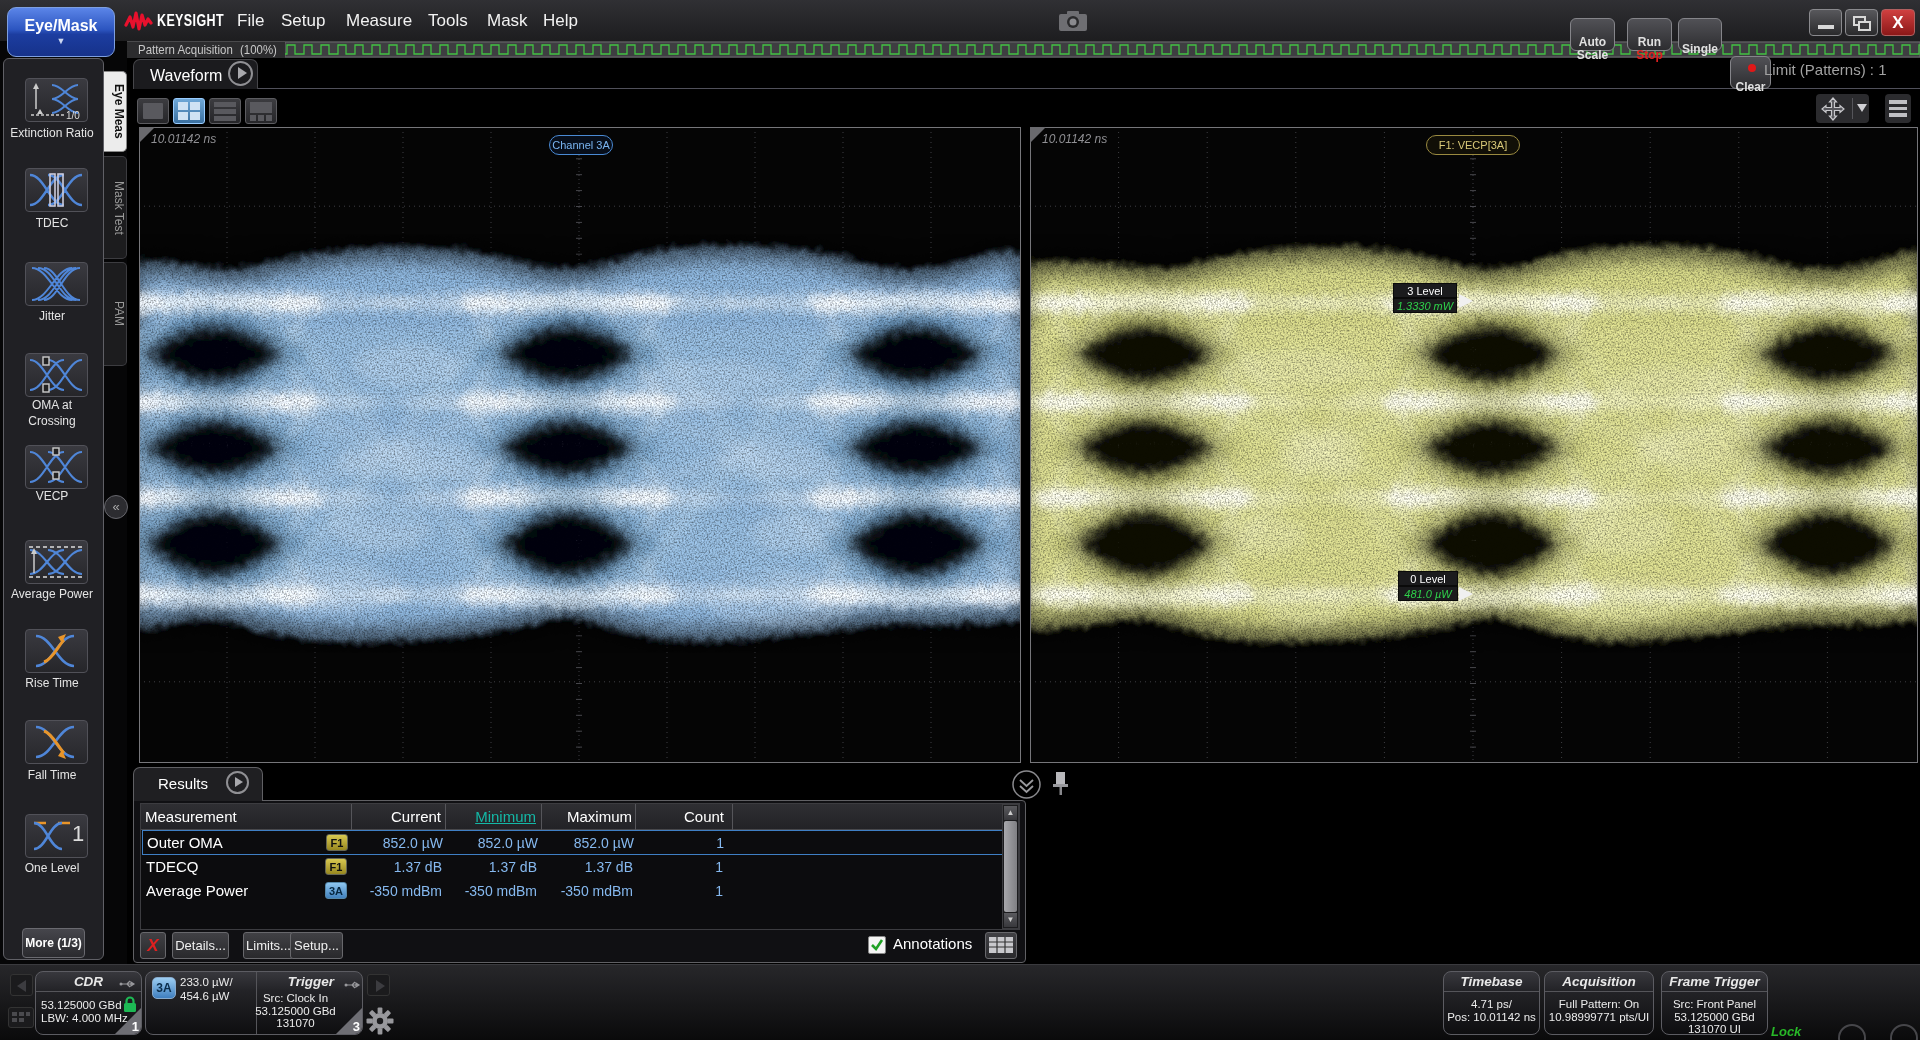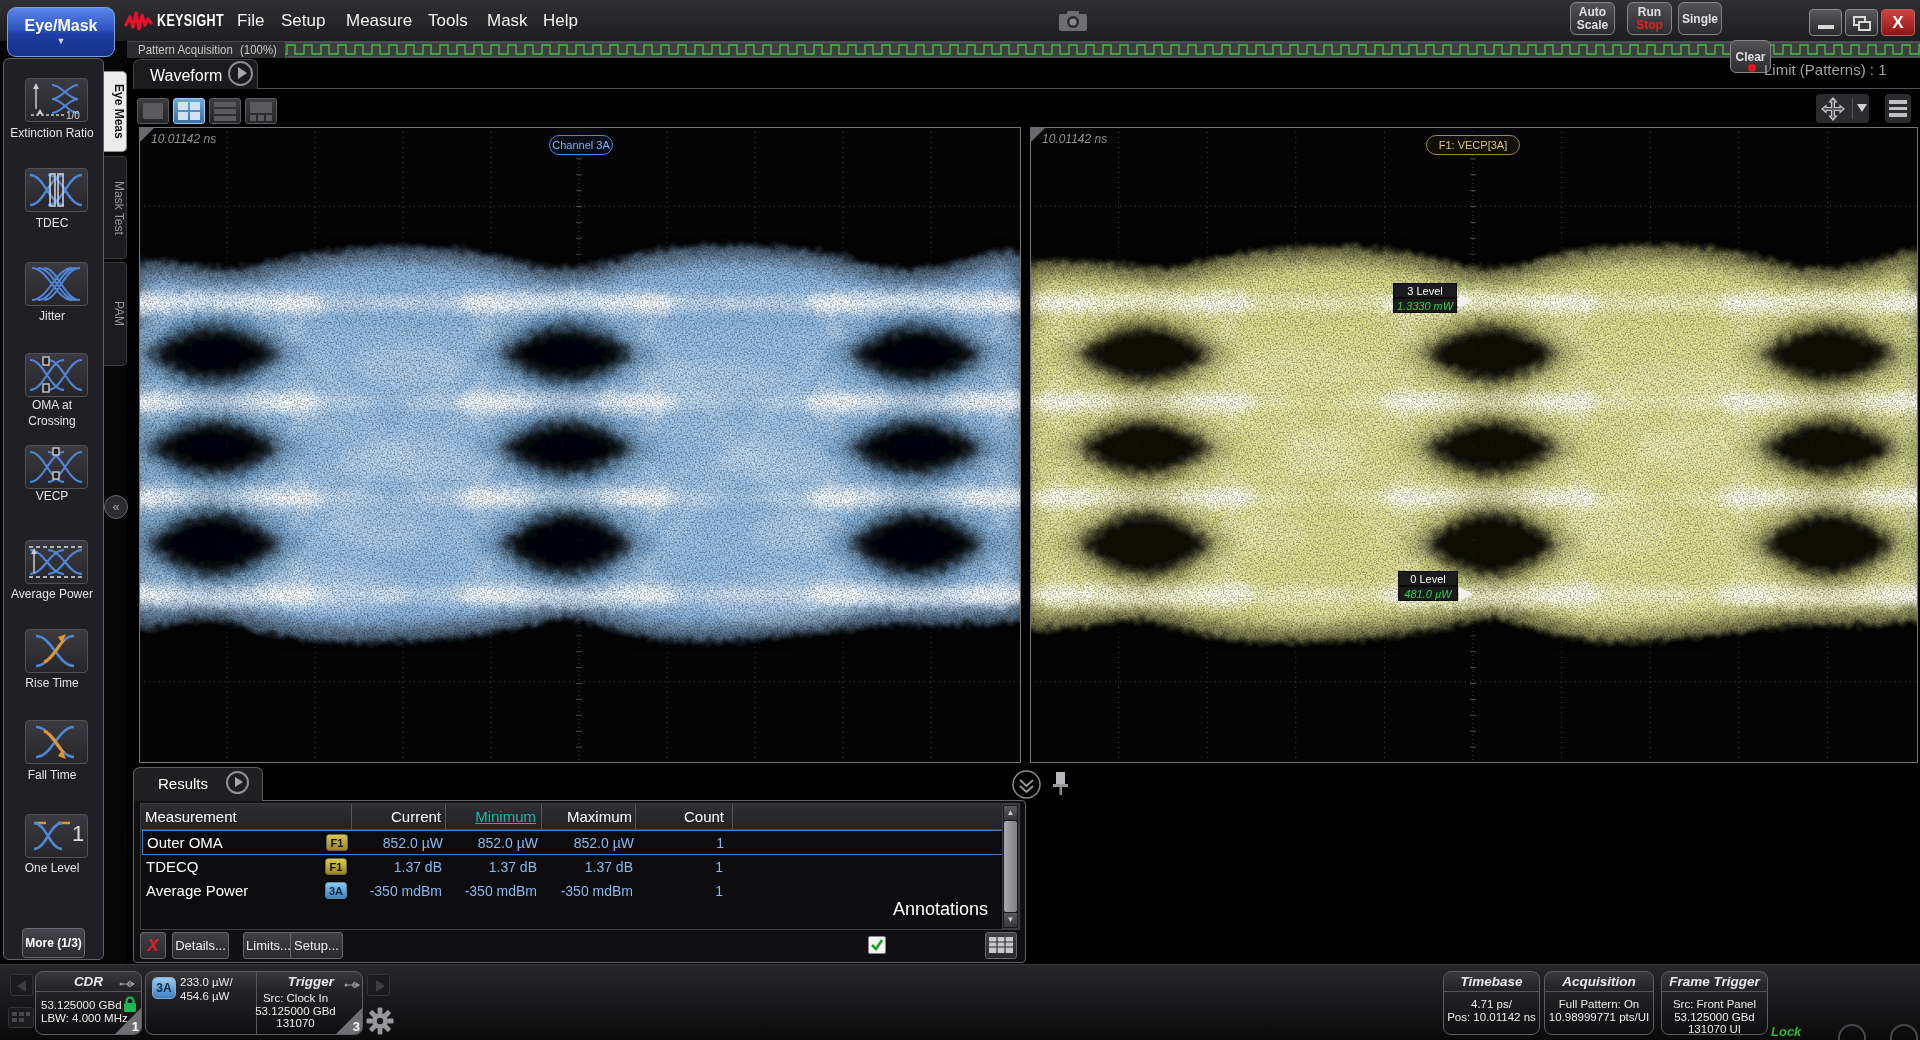--- a/index.html
+++ b/index.html
@@ -6,23 +6,23 @@
 .abs{position:absolute;}
 #root{position:relative;width:1920px;height:1040px;background:#060607;}
 
 #titlebar{left:0;top:0;width:1920px;height:41px;background:linear-gradient(#303034,#1d1d1f);}
 #eyemask{left:7px;top:7px;width:108px;height:50px;border-radius:9px;border:1px solid #7e9fe0;
  background:linear-gradient(#5b85e8 0%,#2c55c0 45%,#1c3da0 55%,#16328a 100%);z-index:30;
  color:#fff;font-weight:bold;font-size:16px;text-align:center;}
 #eyemask .t{margin-top:9px;}
 #eyemask .v{margin-top:3px;font-size:9px;color:#cdd8f2;line-height:7px;}
 .menu{top:11px;color:#f2f2f2;font-size:17px;z-index:5;}
-.topbtn{top:2px;height:33px;border-radius:6px;border:1px solid #85858a;
+.topbtn{top:18px;height:33px;border-radius:6px;border:1px solid #85858a;
  background:linear-gradient(#515156,#2d2d30);color:#e0e0e0;font-weight:bold;font-size:12px;
- text-align:center;line-height:13px;padding-top:3px;z-index:5;}
+ text-align:center;line-height:13px;padding-top:17px;z-index:5;}
 .winbtn{top:9px;height:27px;border-radius:4px;border:1px solid #8a8a8e;z-index:5;
  background:linear-gradient(#58585c,#2a2a2c);}
 
 #patbar{left:127px;top:41px;width:1793px;height:17px;background:#2c2c2e;border-top:1px solid #4a4a4c;}
 #patlabel{left:138px;top:42px;font-size:13px;color:#c8c8c8;z-index:5;}
 
 #sidebar{left:3px;top:58px;width:101px;height:902px;background:#202024;border:1px solid #606066;border-radius:6px;}
 .sideicon{left:25px;width:63px;height:44px;border-radius:4px;border:1px solid #515158;
  background:linear-gradient(#3a3a40,#26262a);}
 .sidelabel{left:0px;width:104px;text-align:center;font-size:12px;color:#e4e4e4;z-index:5;}
@@ -773,21 +773,21 @@
       <div class="abs" style="left:1px;top:16px;width:13px;height:91px;background:linear-gradient(90deg,#a8a8ac,#808084);border-radius:2px;"></div>
       <div class="abs" style="left:1px;top:108px;width:13px;height:14px;background:linear-gradient(#5a5a5e,#38383c);text-align:center;color:#ccc;font-size:8px;line-height:14px;">▼</div>
     </div>
 <div class="abs resbtn" style="left:140px;width:26px;color:#e02020;font-weight:bold;font-size:17px;font-style:italic;">X</div>
 <div class="abs resbtn" style="left:172px;width:57px;">Details...</div>
 <div class="abs resbtn" style="left:243px;width:51px;">Limits...</div>
 <div class="abs resbtn" style="left:290px;width:53px;">Setup...</div>
 <div class="abs" style="left:868px;top:936px;width:18px;height:18px;background:#f4f4f4;border:1px solid #888;border-radius:2px;z-index:6;"><svg width="16" height="16" viewBox="0 0 16 16">
         <path d="M3,8 L7,12 L13,3" stroke="#1fa024" stroke-width="2.6" fill="none"></path>
       </svg></div>
-<div class="abs" style="left:893px;top:899px;font-size:18px;color:#fff;z-index:6;">Annotations</div>
+<div class="abs" style="left:893px;top:935px;font-size:15px;color:#fff;z-index:6;">Annotations</div>
 <div class="abs resbtn" style="left:985px;width:32px;"><svg width="26" height="20" viewBox="0 0 26 20" style="margin-top:2px;">
         <rect x="1" y="2" width="24" height="16" fill="#c8c8cc"></rect>
         <path d="M1,7 H25 M1,12 H25 M9,2 V18 M17,2 V18" stroke="#333" stroke-width="1.2"></path>
       </svg></div>
 <div id="botbar" class="abs"></div>
     <div class="abs smallbtn" style="left:10px;top:974px;">
       <div style="margin:5px 0 0 6px;width:0;height:0;border-right:9px solid #3c3c40;border-top:6px solid transparent;border-bottom:6px solid transparent;"></div>
     </div>
 <div class="abs smallbtn" style="left:8px;top:1007px;width:26px;height:21px;"><svg width="24" height="19" viewBox="0 0 24 19">
         <g fill="#4a4a4e">

